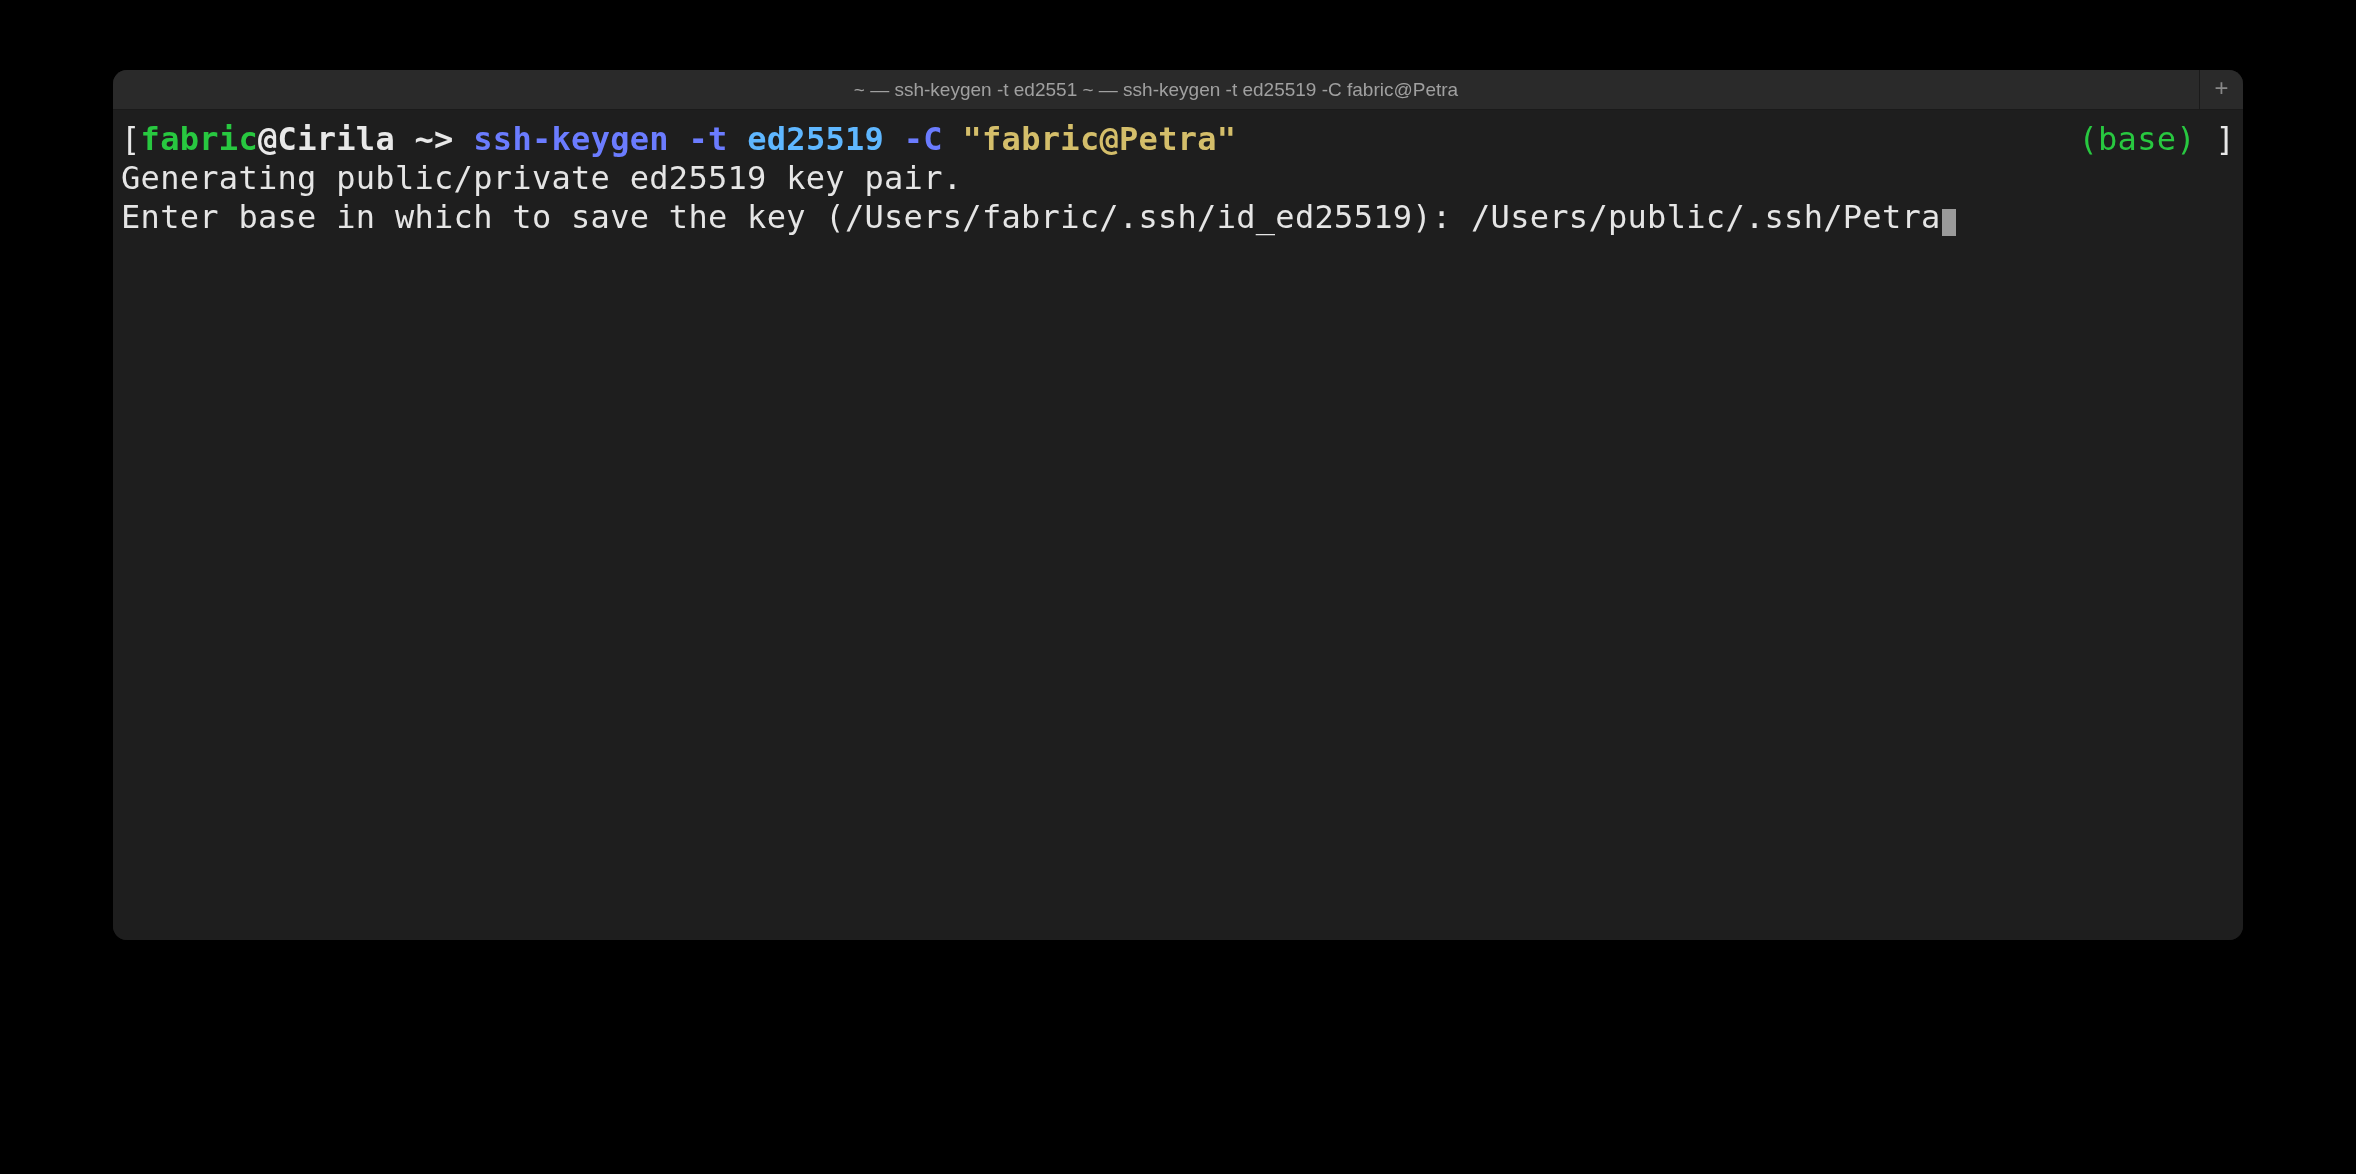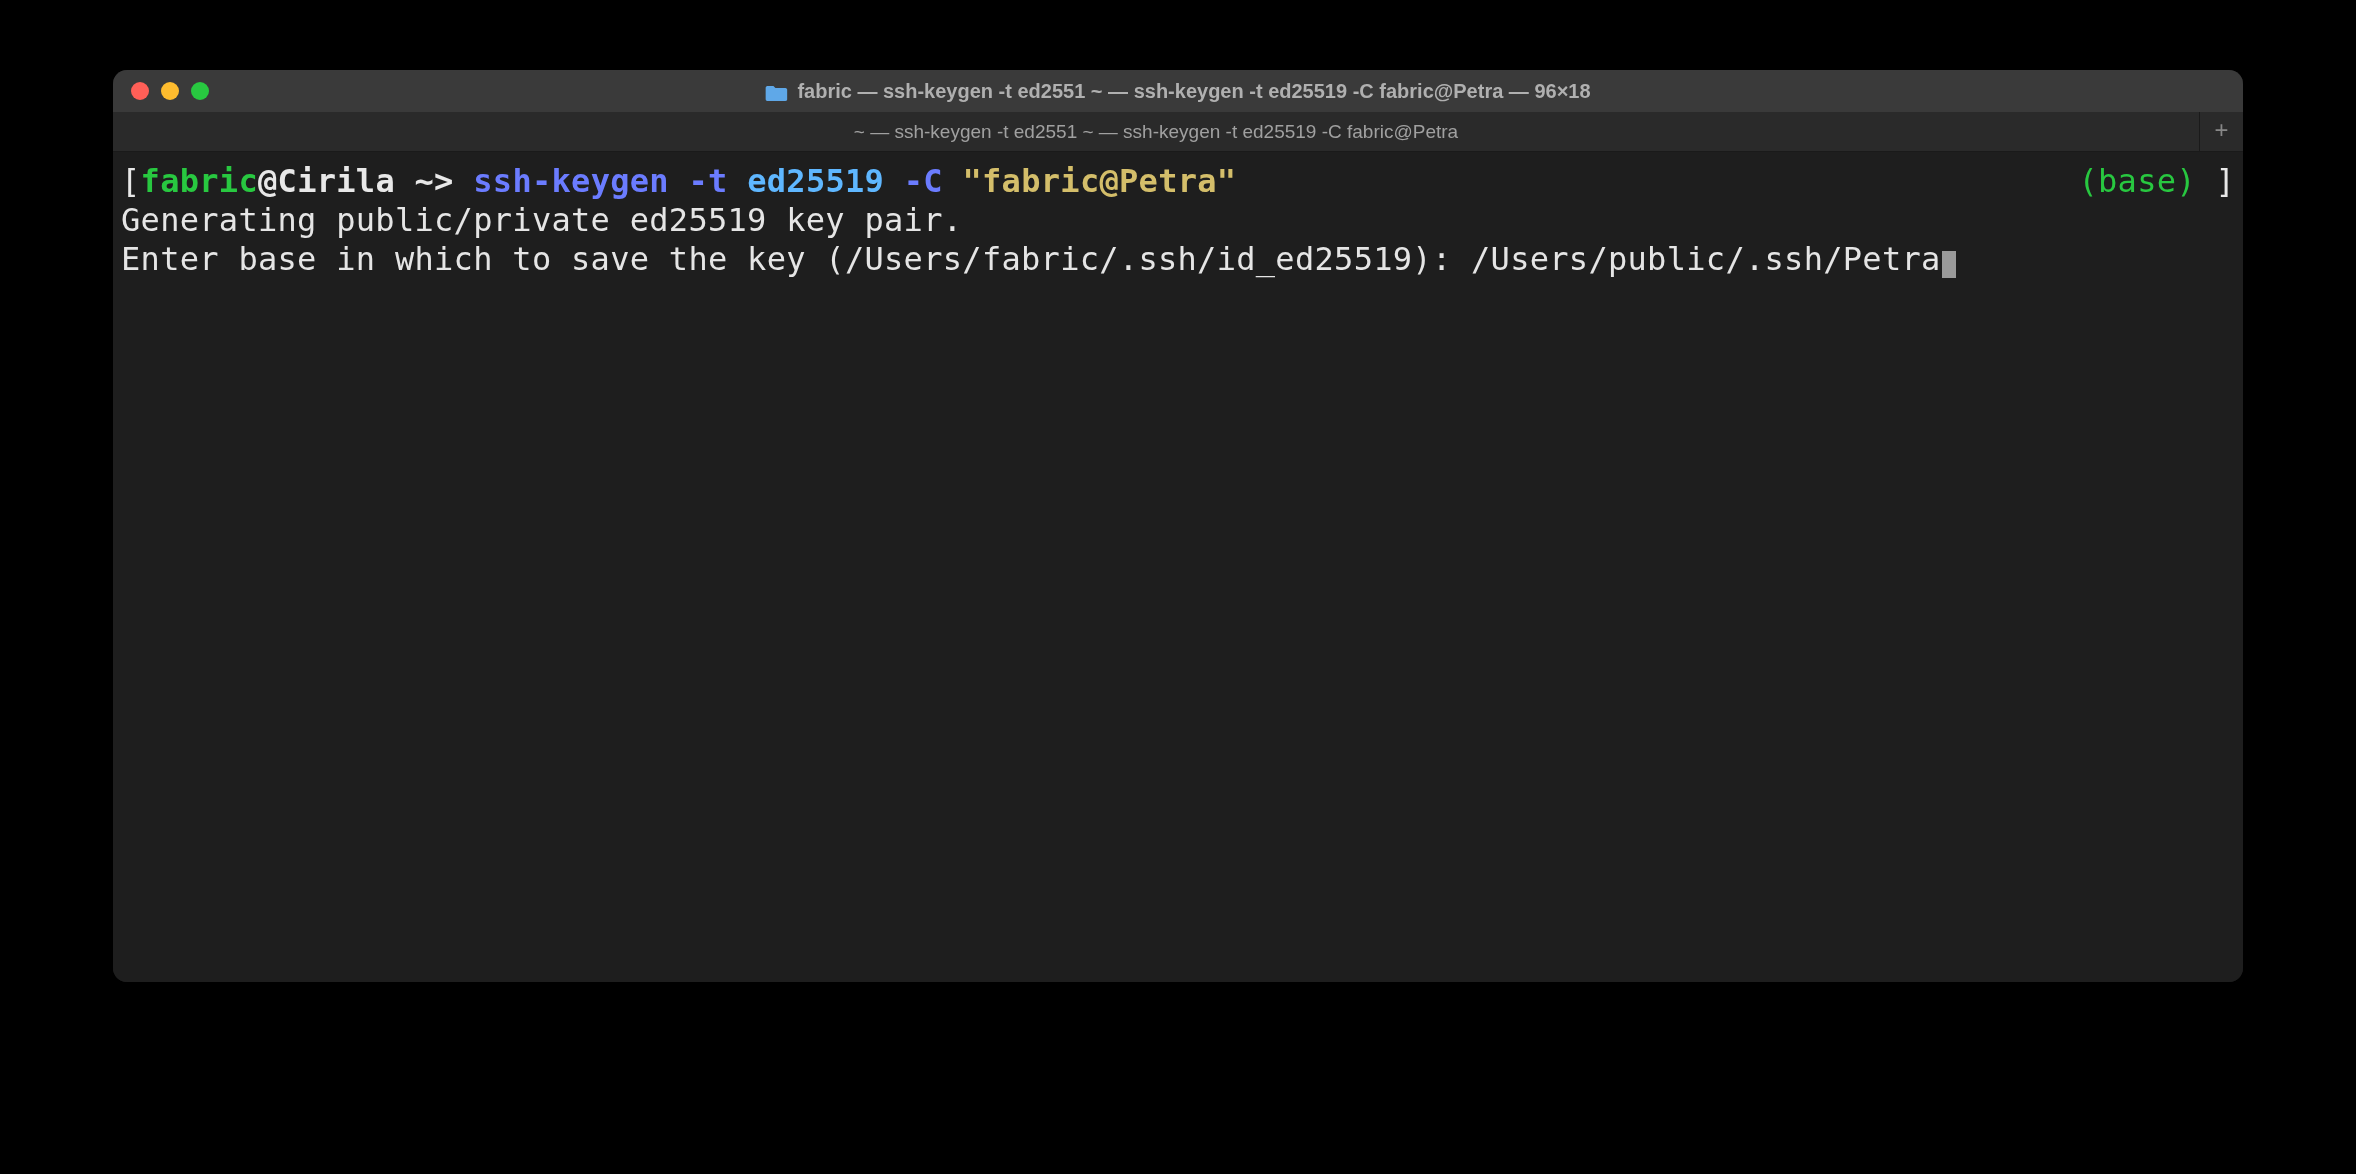--- a/index.html
+++ b/index.html
@@ -145,35 +145,20 @@
       display: flex;
       justify-content: space-between;
       white-space: pre;
     }
   </style>
 </head>
 <body>
 
 <div class="terminal-window">
 
-  <div class="title-bar">
-    <div class="traffic-lights">
-      <div class="traffic-light tl-close"></div>
-      <div class="traffic-light tl-min"></div>
-      <div class="traffic-light tl-max"></div>
-    </div>
-    <div class="title-text">
-      <span class="folder-icon">
-        <svg viewBox="0 0 22 17">
-          <path d="M2 2 L8 2 L10 4 L20 4 C21 4 22 5 22 6 L22 15 C22 16 21 17 20 17 L2 17 C1 17 0 16 0 15 L0 4 C0 3 1 2 2 2 Z" fill="#5fa8e8"></path>
-        </svg>
-      </span>
-      <span>fabric — ssh-keygen -t ed2551 ~ — ssh-keygen -t ed25519 -C fabric@Petra — 96×18</span>
-    </div>
-  </div>
 
   <div class="tab-bar">
     <div class="tab">
       <span>~ — ssh-keygen -t ed2551 ~ — ssh-keygen -t ed25519 -C fabric@Petra</span>
     </div>
     <div class="new-tab-btn">
       <span>+</span>
     </div>
   </div>
 

